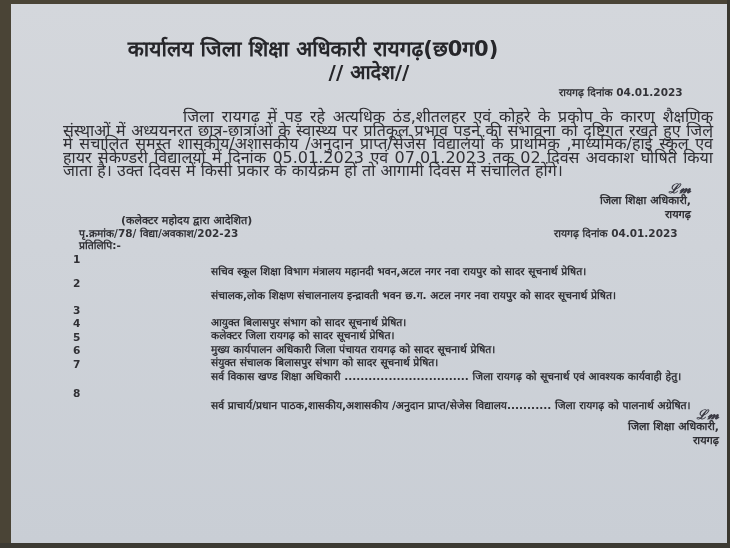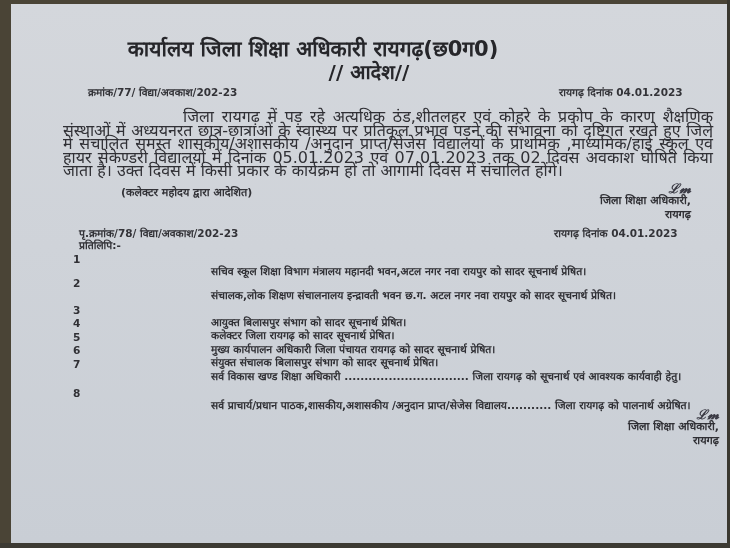--- a/index.html
+++ b/index.html
@@ -44,28 +44,27 @@
     .list-row .num { position:absolute; left:10px; top:0; }
     .list-row .txt { position:absolute; left:108px; top:12px; width:540px; white-space:normal;margin-left:40px; }
   </style>
 </head>
 <body>
 
 <div class="paper">
   <div class="abs title">कार्यालय जिला शिक्षा अधिकारी रायगढ़(छ0ग0)</div>
   <div class="abs subtitle">// आदेश//</div>
 
-  <div class="abs small" style="left:77px; top:81px;">क्रमांक/77/ विद्या/अवकाश/202-23</div>
   <div class="abs small" style="left:548px; top:81px;">रायगढ़ दिनांक 04.01.2023</div>
 
   <div class="body-text">
     <span class="indent"></span><span>जिला रायगढ़ में पड़ रहे अत्यधिक ठंड,शीतलहर एवं कोहरे के प्रकोप के कारण शैक्षणिक संस्थाओं में अध्ययनरत छात्र-छात्राओं के स्वास्थ्य पर प्रतिकूल प्रभाव पड़ने की संभावना को दृष्टिगत रखते हुए जिले में संचालित समस्त शासकीय/अशासकीय /अनुदान प्राप्त/सेजेस विद्यालयों के प्राथमिक ,माध्यमिक/हाई स्कूल एवं हायर सेकेण्डरी विद्यालयों में दिनांक 05.01.2023 एवं 07.01.2023 तक 02 दिवस अवकाश घोषित किया जाता है। उक्त दिवस में किसी प्रकार के कार्यक्रम हों तो आगामी दिवस में संचालित होंगे।</span>
   </div>
 
-  <div class="abs small" style="left:110px; top:180px; font-size:11px;text-align:right;">(कलेक्टर महोदय द्वारा आदेशित)</div>
+  <div class="abs small" style="left:110px; top:208px; font-size:11px;text-align:right;">(कलेक्टर महोदय द्वारा आदेशित)</div>
 
   <div class="abs sig-block" style="left:520px; top:180px; width:160px;">
     <span class="sig-mark">ℒ𝓶</span>
     <div>जिला शिक्षा अधिकारी,</div>
     <div>रायगढ़</div>
   </div>
 
   <div class="abs small" style="left:68px; top:222px;text-align:center;">पृ.क्रमांक/78/ विद्या/अवकाश/202-23</div>
   <div class="abs small" style="left:543px; top:222px;">रायगढ़ दिनांक 04.01.2023</div>
   <div class="abs small" style="left:68px; top:234px;">प्रतिलिपि:-</div>

